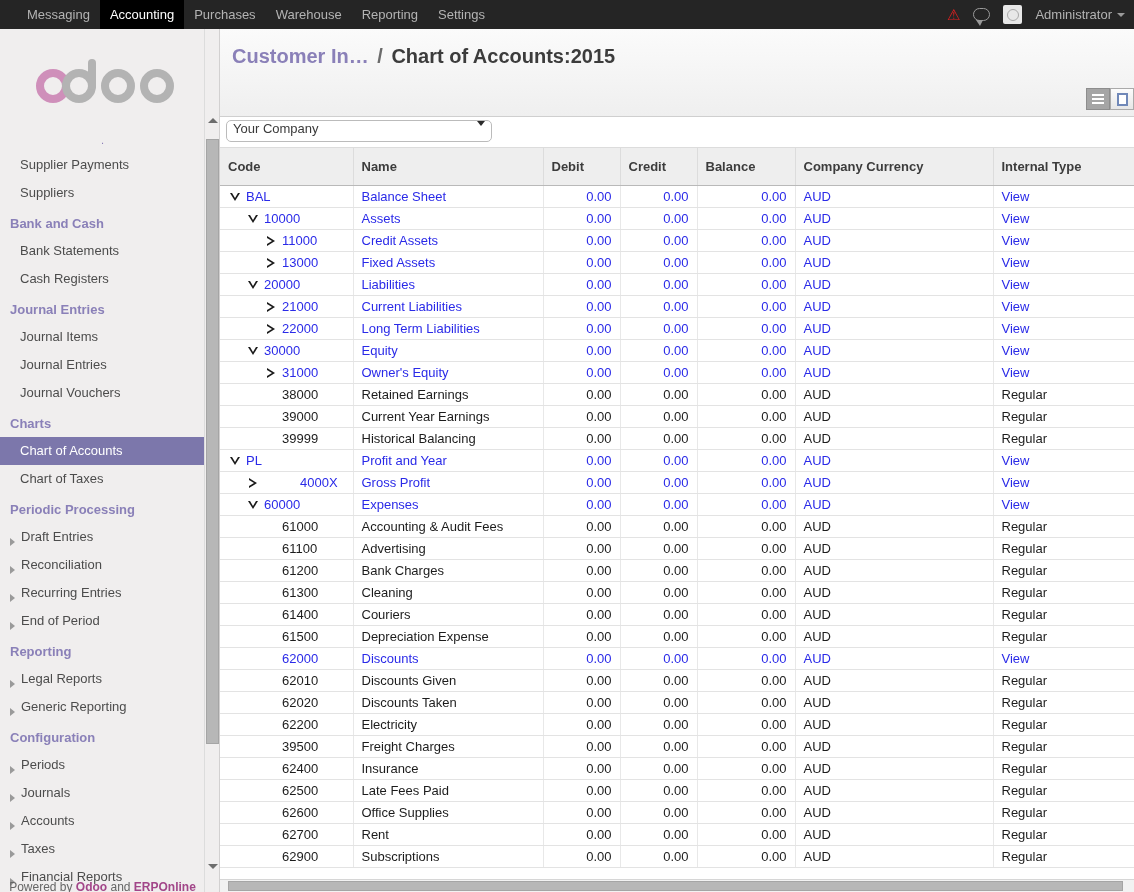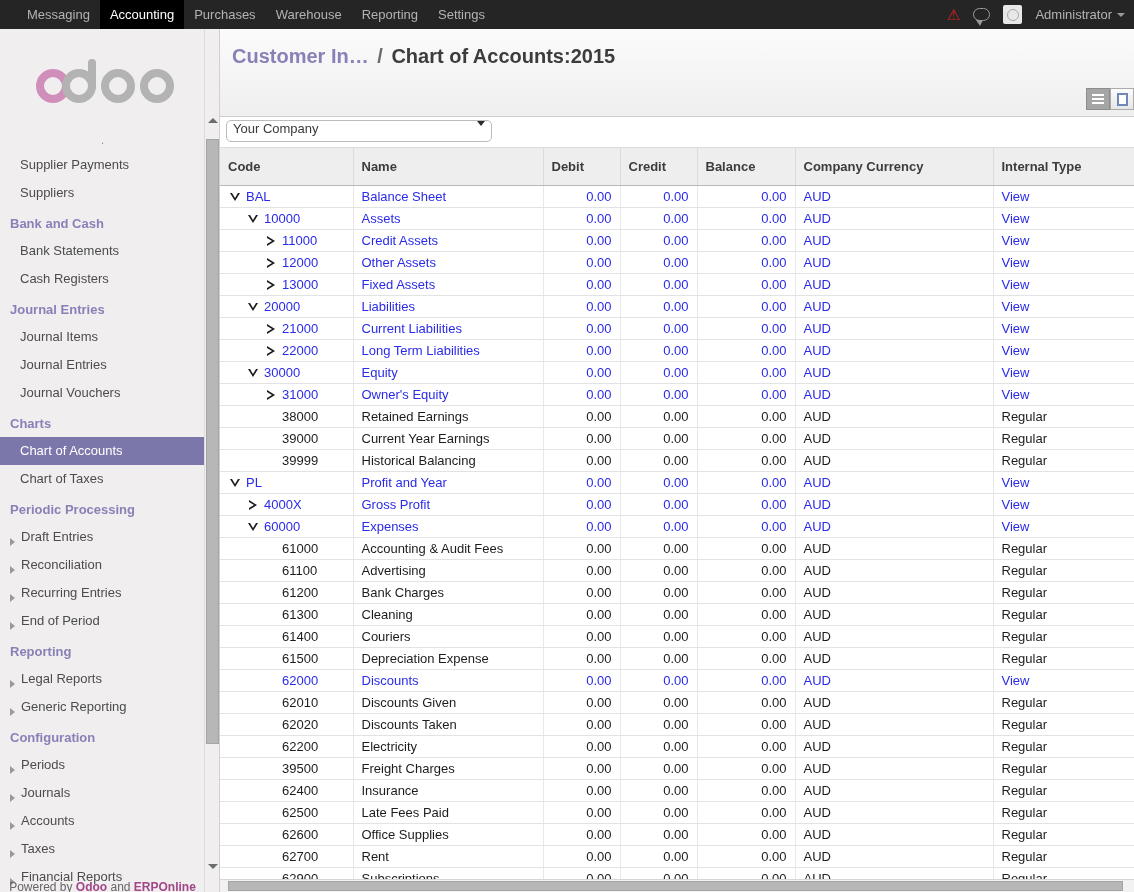--- a/index.html
+++ b/index.html
@@ -516,187 +516,171 @@
             <td class="num">0.00</td>
             <td>AUD</td>
             <td>View</td>
           </tr>
           <tr class="view-row">
             <td class="code-cell">
               <div class="code-inner" style="padding-left: 36px;">
                 <span class="tgl">
                   <span class="tri-closed-hollow"></span>
                 </span>
-                <span>12000</span>
-              </div>
-            </td>
-            <td>Other Assets</td>
+                <span>13000</span>
+              </div>
+            </td>
+            <td>Fixed Assets</td>
+            <td class="num">0.00</td>
+            <td class="num">0.00</td>
+            <td class="num">0.00</td>
+            <td>AUD</td>
+            <td>View</td>
+          </tr>
+          <tr class="view-row">
+            <td class="code-cell">
+              <div class="code-inner" style="padding-left: 18px;">
+                <span class="tgl">
+                  <span class="tri-open-hollow"></span>
+                </span>
+                <span>20000</span>
+              </div>
+            </td>
+            <td>Liabilities</td>
             <td class="num">0.00</td>
             <td class="num">0.00</td>
             <td class="num">0.00</td>
             <td>AUD</td>
             <td>View</td>
           </tr>
           <tr class="view-row">
             <td class="code-cell">
               <div class="code-inner" style="padding-left: 36px;">
                 <span class="tgl">
                   <span class="tri-closed-hollow"></span>
                 </span>
-                <span>13000</span>
-              </div>
-            </td>
-            <td>Fixed Assets</td>
+                <span>21000</span>
+              </div>
+            </td>
+            <td>Current Liabilities</td>
+            <td class="num">0.00</td>
+            <td class="num">0.00</td>
+            <td class="num">0.00</td>
+            <td>AUD</td>
+            <td>View</td>
+          </tr>
+          <tr class="view-row">
+            <td class="code-cell">
+              <div class="code-inner" style="padding-left: 36px;">
+                <span class="tgl">
+                  <span class="tri-closed-hollow"></span>
+                </span>
+                <span>22000</span>
+              </div>
+            </td>
+            <td>Long Term Liabilities</td>
             <td class="num">0.00</td>
             <td class="num">0.00</td>
             <td class="num">0.00</td>
             <td>AUD</td>
             <td>View</td>
           </tr>
           <tr class="view-row">
             <td class="code-cell">
               <div class="code-inner" style="padding-left: 18px;">
                 <span class="tgl">
                   <span class="tri-open-hollow"></span>
                 </span>
-                <span>20000</span>
-              </div>
-            </td>
-            <td>Liabilities</td>
+                <span>30000</span>
+              </div>
+            </td>
+            <td>Equity</td>
             <td class="num">0.00</td>
             <td class="num">0.00</td>
             <td class="num">0.00</td>
             <td>AUD</td>
             <td>View</td>
           </tr>
           <tr class="view-row">
             <td class="code-cell">
               <div class="code-inner" style="padding-left: 36px;">
                 <span class="tgl">
                   <span class="tri-closed-hollow"></span>
                 </span>
-                <span>21000</span>
-              </div>
-            </td>
-            <td>Current Liabilities</td>
-            <td class="num">0.00</td>
-            <td class="num">0.00</td>
-            <td class="num">0.00</td>
-            <td>AUD</td>
-            <td>View</td>
-          </tr>
-          <tr class="view-row">
-            <td class="code-cell">
-              <div class="code-inner" style="padding-left: 36px;">
-                <span class="tgl">
-                  <span class="tri-closed-hollow"></span>
-                </span>
-                <span>22000</span>
-              </div>
-            </td>
-            <td>Long Term Liabilities</td>
-            <td class="num">0.00</td>
-            <td class="num">0.00</td>
-            <td class="num">0.00</td>
-            <td>AUD</td>
-            <td>View</td>
-          </tr>
-          <tr class="view-row">
-            <td class="code-cell">
-              <div class="code-inner" style="padding-left: 18px;">
+                <span>31000</span>
+              </div>
+            </td>
+            <td>Owner's Equity</td>
+            <td class="num">0.00</td>
+            <td class="num">0.00</td>
+            <td class="num">0.00</td>
+            <td>AUD</td>
+            <td>View</td>
+          </tr>
+          <tr class="">
+            <td class="code-cell">
+              <div class="code-inner" style="padding-left: 36px;">
+                <span class="tgl none"></span>
+                <span>38000</span>
+              </div>
+            </td>
+            <td>Retained Earnings</td>
+            <td class="num">0.00</td>
+            <td class="num">0.00</td>
+            <td class="num">0.00</td>
+            <td>AUD</td>
+            <td>Regular</td>
+          </tr>
+          <tr class="">
+            <td class="code-cell">
+              <div class="code-inner" style="padding-left: 36px;">
+                <span class="tgl none"></span>
+                <span>39000</span>
+              </div>
+            </td>
+            <td>Current Year Earnings</td>
+            <td class="num">0.00</td>
+            <td class="num">0.00</td>
+            <td class="num">0.00</td>
+            <td>AUD</td>
+            <td>Regular</td>
+          </tr>
+          <tr class="">
+            <td class="code-cell">
+              <div class="code-inner" style="padding-left: 36px;">
+                <span class="tgl none"></span>
+                <span>39999</span>
+              </div>
+            </td>
+            <td>Historical Balancing</td>
+            <td class="num">0.00</td>
+            <td class="num">0.00</td>
+            <td class="num">0.00</td>
+            <td>AUD</td>
+            <td>Regular</td>
+          </tr>
+          <tr class="view-row">
+            <td class="code-cell">
+              <div class="code-inner" style="padding-left: 0px;">
                 <span class="tgl">
                   <span class="tri-open-hollow"></span>
                 </span>
-                <span>30000</span>
-              </div>
-            </td>
-            <td>Equity</td>
-            <td class="num">0.00</td>
-            <td class="num">0.00</td>
-            <td class="num">0.00</td>
-            <td>AUD</td>
-            <td>View</td>
-          </tr>
-          <tr class="view-row">
-            <td class="code-cell">
-              <div class="code-inner" style="padding-left: 36px;">
-                <span class="tgl">
-                  <span class="tri-closed-hollow"></span>
-                </span>
-                <span>31000</span>
-              </div>
-            </td>
-            <td>Owner's Equity</td>
-            <td class="num">0.00</td>
-            <td class="num">0.00</td>
-            <td class="num">0.00</td>
-            <td>AUD</td>
-            <td>View</td>
-          </tr>
-          <tr class="">
-            <td class="code-cell">
-              <div class="code-inner" style="padding-left: 36px;">
-                <span class="tgl none"></span>
-                <span>38000</span>
-              </div>
-            </td>
-            <td>Retained Earnings</td>
-            <td class="num">0.00</td>
-            <td class="num">0.00</td>
-            <td class="num">0.00</td>
-            <td>AUD</td>
-            <td>Regular</td>
-          </tr>
-          <tr class="">
-            <td class="code-cell">
-              <div class="code-inner" style="padding-left: 36px;">
-                <span class="tgl none"></span>
-                <span>39000</span>
-              </div>
-            </td>
-            <td>Current Year Earnings</td>
-            <td class="num">0.00</td>
-            <td class="num">0.00</td>
-            <td class="num">0.00</td>
-            <td>AUD</td>
-            <td>Regular</td>
-          </tr>
-          <tr class="">
-            <td class="code-cell">
-              <div class="code-inner" style="padding-left: 36px;">
-                <span class="tgl none"></span>
-                <span>39999</span>
-              </div>
-            </td>
-            <td>Historical Balancing</td>
-            <td class="num">0.00</td>
-            <td class="num">0.00</td>
-            <td class="num">0.00</td>
-            <td>AUD</td>
-            <td>Regular</td>
-          </tr>
-          <tr class="view-row">
-            <td class="code-cell">
-              <div class="code-inner" style="padding-left: 0px;">
-                <span class="tgl">
-                  <span class="tri-open-hollow"></span>
-                </span>
                 <span>PL</span>
               </div>
             </td>
             <td>Profit and Year</td>
             <td class="num">0.00</td>
             <td class="num">0.00</td>
             <td class="num">0.00</td>
             <td>AUD</td>
             <td>View</td>
           </tr>
           <tr class="view-row">
             <td class="code-cell">
-              <div class="code-inner" style="padding-left: 18px;">
+              <div class="code-inner" style="padding-left: 18px; gap: 36px;">
                 <span class="tgl">
                   <span class="tri-closed-hollow"></span>
                 </span>
                 <span>4000X</span>
               </div>
             </td>
             <td>Gross Profit</td>
             <td class="num">0.00</td>
             <td class="num">0.00</td>
             <td class="num">0.00</td>

